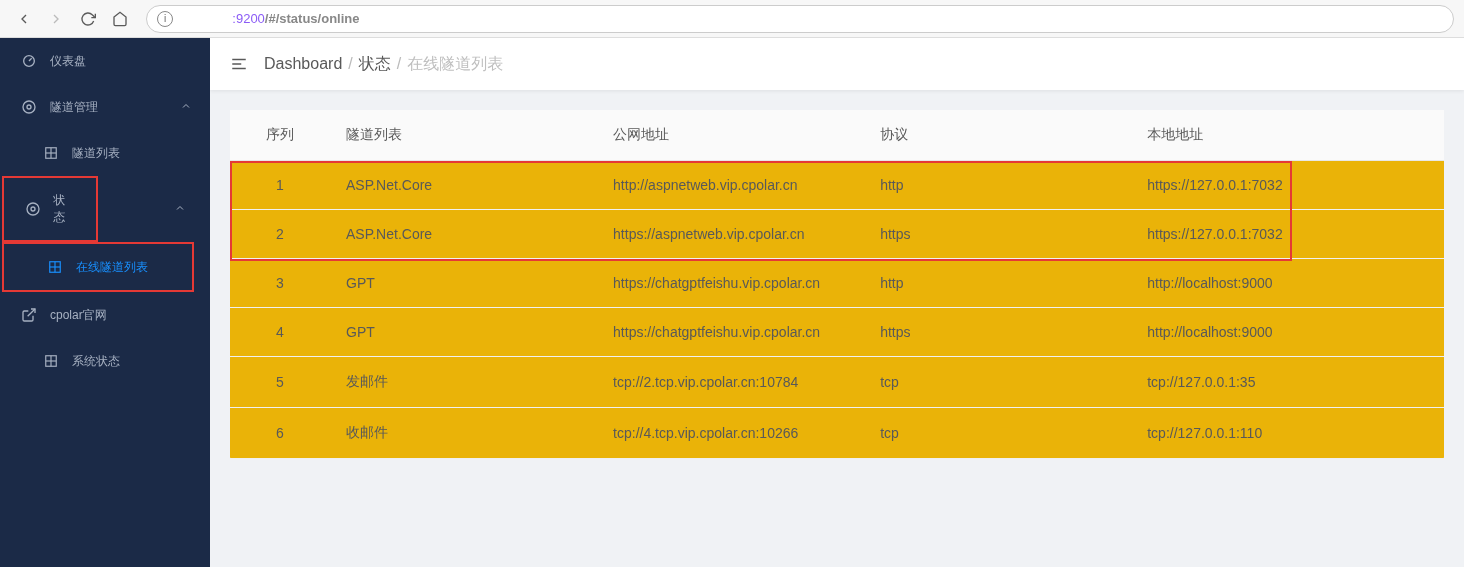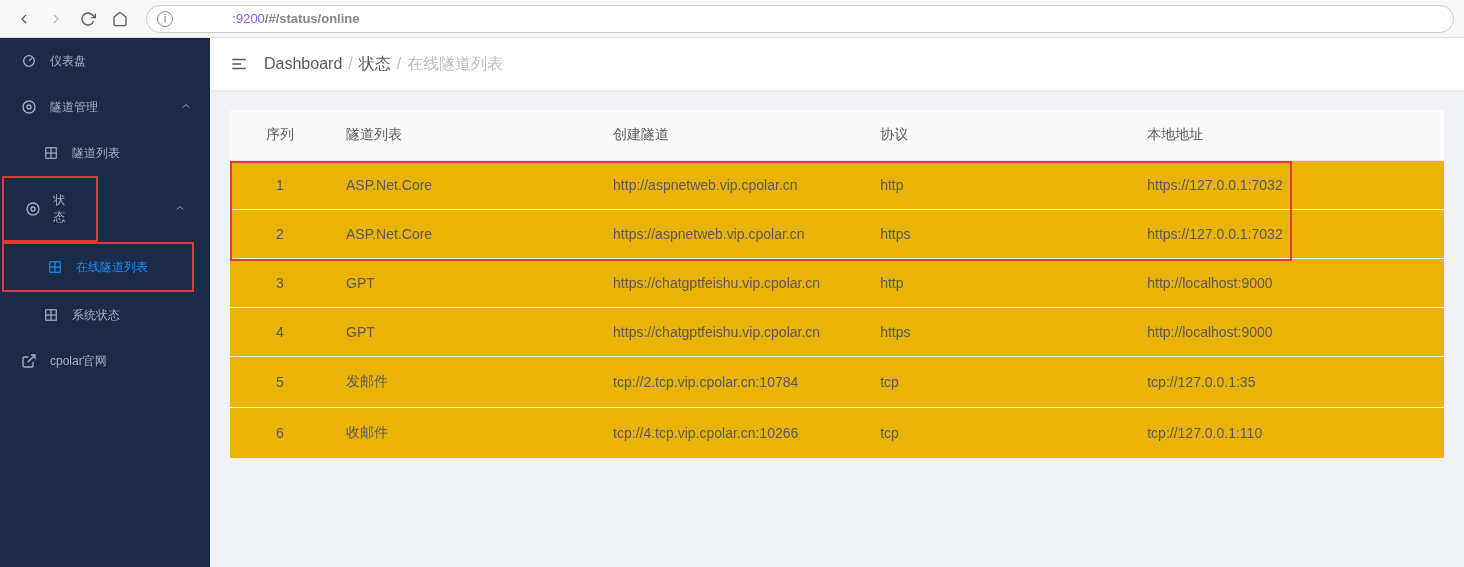--- a/index.html
+++ b/index.html
@@ -126,39 +126,39 @@
     <div class="side-item side-sub active highlight-box" style="width:192px;margin-left:2px;">
       <span class="side-icon">
         <svg width="14" height="14" viewBox="0 0 24 24" fill="currentColor">
             <rect x="3" y="3" width="18" height="18" fill="none" stroke="currentColor" stroke-width="2"></rect>
             <line x1="3" y1="12" x2="21" y2="12" stroke="currentColor" stroke-width="2"></line>
             <line x1="12" y1="3" x2="12" y2="21" stroke="currentColor" stroke-width="2"></line>
           </svg>
       </span>
       <span>在线隧道列表</span>
     </div>
+    <div class="side-item">
+      <span class="side-icon">
+        <svg width="16" height="16" viewBox="0 0 24 24" fill="none" stroke="currentColor" stroke-width="2">
+            <path d="M18 13v6a2 2 0 0 1-2 2H5a2 2 0 0 1-2-2V8a2 2 0 0 1 2-2h6"></path>
+            <polyline points="15 3 21 3 21 9"></polyline>
+            <line x1="10" y1="14" x2="21" y2="3"></line>
+          </svg>
+      </span>
+      <span>cpolar官网</span>
+    </div>
     <div class="side-item side-sub">
       <span class="side-icon">
         <svg width="14" height="14" viewBox="0 0 24 24" fill="currentColor">
             <rect x="3" y="3" width="18" height="18" fill="none" stroke="currentColor" stroke-width="2"></rect>
             <line x1="3" y1="12" x2="21" y2="12" stroke="currentColor" stroke-width="2"></line>
             <line x1="12" y1="3" x2="12" y2="21" stroke="currentColor" stroke-width="2"></line>
           </svg>
       </span>
       <span>系统状态</span>
-    </div>
-    <div class="side-item">
-      <span class="side-icon">
-        <svg width="16" height="16" viewBox="0 0 24 24" fill="none" stroke="currentColor" stroke-width="2">
-            <path d="M18 13v6a2 2 0 0 1-2 2H5a2 2 0 0 1-2-2V8a2 2 0 0 1 2-2h6"></path>
-            <polyline points="15 3 21 3 21 9"></polyline>
-            <line x1="10" y1="14" x2="21" y2="3"></line>
-          </svg>
-      </span>
-      <span>cpolar官网</span>
     </div>
   </div>
 
   <div class="main">
     <div class="topbar">
       <span class="menu-toggle">
         <svg width="18" height="18" viewBox="0 0 24 24" fill="none" stroke="currentColor" stroke-width="2">
             <line x1="3" y1="6" x2="21" y2="6"></line>
             <line x1="3" y1="12" x2="15" y2="12"></line>
             <line x1="3" y1="18" x2="21" y2="18"></line>
@@ -173,21 +173,21 @@
       </div>
     </div>
 
     <div class="content">
       <div class="table-card table-wrap">
         <table>
           <thead>
             <tr>
               <th>序列</th>
               <th style="width:22%">隧道列表</th>
-              <th style="width:22%">创建隧道</th>
+              <th style="width:22%">公网地址</th>
               <th style="width:22%">协议</th>
               <th>本地地址</th>
             </tr>
           </thead>
           <tbody id="tbody">
               <tr>
                 <td>1</td>
                 <td>ASP.Net.Core</td>
                 <td>http://aspnetweb.vip.cpolar.cn</td>
                 <td>http</td>

